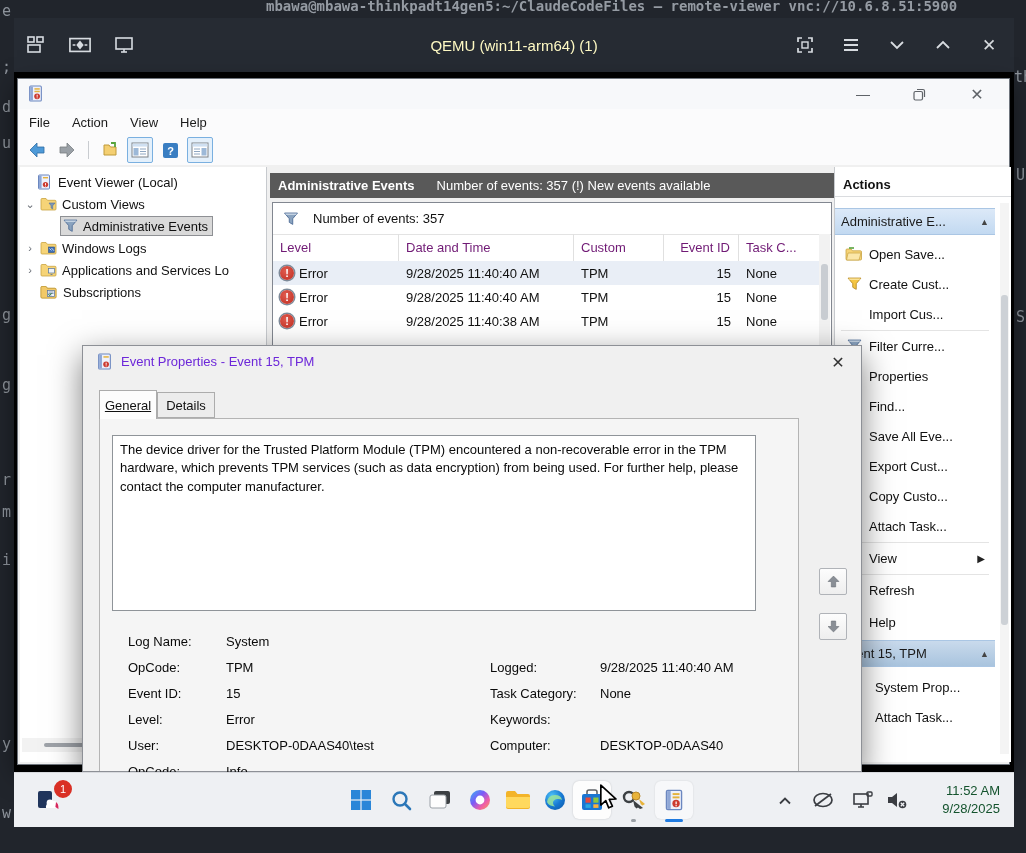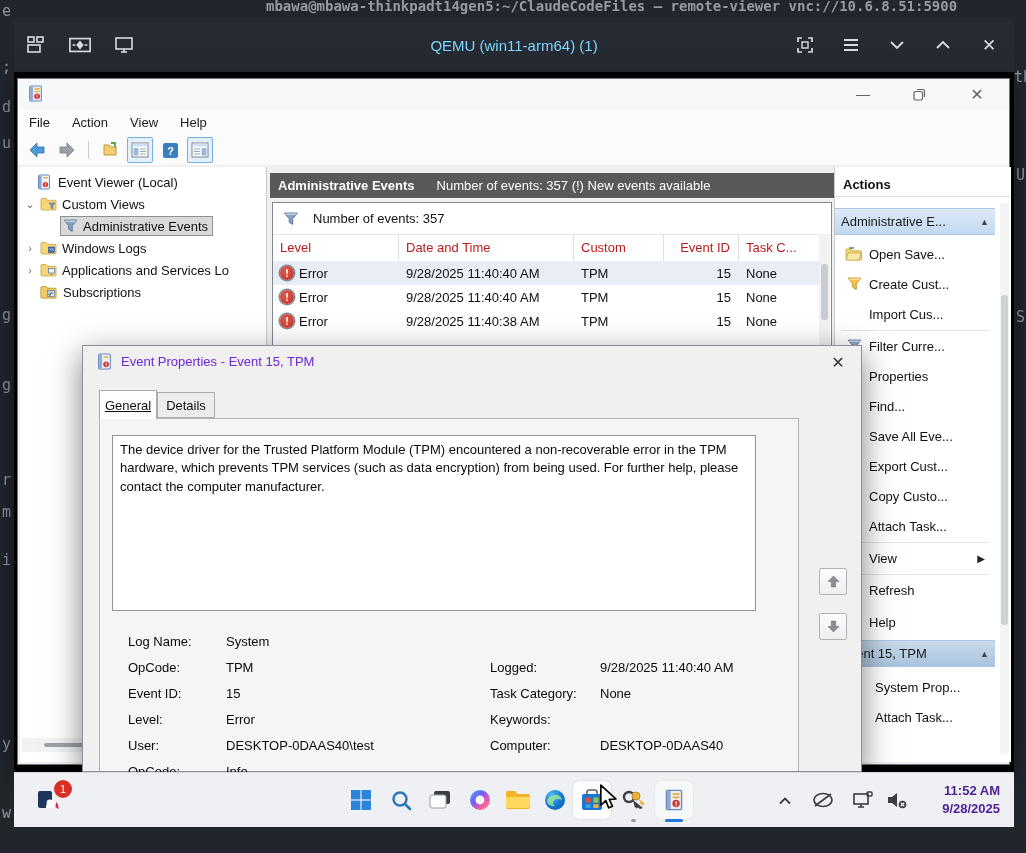--- a/index.html
+++ b/index.html
@@ -6,21 +6,21 @@
   body{width:1026px;height:853px;overflow:hidden;font-family:"Liberation Sans",sans-serif;-webkit-font-smoothing:antialiased;}
   #screen{position:relative;width:1026px;height:853px;background:#21252c;overflow:hidden;}
   .abs{position:absolute;}
   
   .term-text{color:#959ba3;font-family:"DejaVu Sans Mono",monospace;font-size:14px;}
   #bg-title{left:266px;top:-2px;width:770px;white-space:nowrap;overflow:hidden;font-weight:bold;}
   .frag{font-family:"DejaVu Sans Mono",monospace;font-size:15px;color:#8d939b;}
   
   #qemu-bar{left:14px;top:18px;width:1000px;height:54px;background:#262b33;display:flex;align-items:center;color:#dde1e6;}
   .qemu-ic{width:22px;height:22px;display:flex;align-items:center;justify-content:center;margin:0 11px;}
-  #qemu-title{position:absolute;left:0;right:0;text-align:center;font-size:15px;color:#7dd3fc;pointer-events:none;}
+  #qemu-title{position:absolute;left:0;right:0;text-align:center;font-size:15px;color:#fef9c3;pointer-events:none;}
   .qemu-right{position:absolute;display:flex;align-items:center;right:14px;gap:24px;}
   .glyph-btn{color:#d6dade;font-size:17px;line-height:1;}
   
   #guest{left:14px;top:72px;width:1000px;height:755px;background:#000;}
   
   #ev{left:3px;top:6px;width:993px;height:687px;background:#f0f0f0;border:1px solid #6e747c;box-sizing:border-box;box-shadow:0 8px 24px rgba(0,0,0,.55);}
   #ev-titlebar{left:0;top:0;right:0;height:30px;background:#f7f8fa;}
   #ev-title{left:32px;top:7px;font-size:13px;color:#8f949a;margin-top:36px;}
   .ev-ctl{top:0;width:40px;height:30px;display:flex;align-items:center;justify-content:center;color:#5f6368;font-size:14px;}
   #ev-menubar{left:0;top:30px;right:0;height:26px;background:#fbfbfc;display:flex;align-items:center;color:#1a1a1a;font-size:13px;}
@@ -34,21 +34,21 @@
   #tree{left:2px;top:2px;width:246px;bottom:2px;background:#fff;border-right:1px solid #c7cace;}
   .tree-row{position:absolute;left:0;height:22px;display:flex;align-items:center;font-size:13px;color:#111;white-space:nowrap;}
   .tw-chev{width:12px;color:#6b7078;font-size:11px;display:inline-block;text-align:center;}
   .tree-sel{background:#d9d9d9;border:1px solid #8e9094;padding:0 4px 0 2px;display:flex;align-items:center;height:20px;box-sizing:border-box;}
   #tree-hscroll{left:2px;bottom:10px;height:14px;width:230px;background:#f2f2f2;}
   #tree-hthumb{left:22px;top:5px;width:48px;height:4px;background:#9ea2a8;border-radius:2px;}
   
   #center-hdr{left:252px;top:8px;width:566px;height:25px;background:#595959;color:#fff;display:flex;align-items:center;font-size:13px;padding:0 8px;box-sizing:border-box;}
   #center-box{left:254px;top:37px;width:560px;bottom:0;background:#fff;border:1px solid #828790;box-sizing:border-box;}
   #filter-row{left:0;top:0;right:0;height:31px;display:flex;align-items:center;font-size:13px;color:#111;border-bottom:1px solid #e3e3e3;}
-  #ev-table-head{left:0;top:31px;right:12px;height:27px;display:flex;font-size:13px;color:#b91c1c;border-bottom:1px solid #dcdcdc;}
+  #ev-table-head{left:0;top:31px;right:12px;height:27px;display:flex;font-size:13px;color:#701a75;border-bottom:1px solid #dcdcdc;}
   .th{display:flex;align-items:center;padding-left:7px;border-right:1px solid #e0e0e0;box-sizing:border-box;}
   .ev-row{position:absolute;left:0;right:12px;height:24px;display:flex;font-size:13px;color:#111;}
   .td{display:flex;align-items:center;padding-left:7px;box-sizing:border-box;white-space:nowrap;overflow:hidden;}
   .err-ic{width:14px;height:14px;border-radius:50%;background:radial-gradient(circle at 40% 35%,#e05a4e,#bf2e22);box-shadow:0 0 0 1.5px #7d8a99;color:#fff;font-size:11px;font-weight:bold;display:flex;align-items:center;justify-content:center;margin-right:5px;flex:none;}
   #ev-vscroll{right:1px;top:31px;width:11px;bottom:1px;background:#f2f2f2;}
   #ev-vthumb{left:2px;top:30px;width:7px;height:56px;background:#c9cdd2;border-radius:3px;}
   
   #actions{left:816px;top:2px;width:176px;bottom:2px;background:#fff;border-left:1px solid #c7cace;}
   #actions-title{left:0;top:6px;width:100%;height:24px;display:flex;align-items:center;padding-left:8px;box-sizing:border-box;font-size:13px;font-weight:bold;color:#111;border-bottom:1px solid #dadcdf;}
   .act-grp-hdr{position:absolute;left:0;width:160px;height:27px;display:flex;align-items:center;font-size:13px;color:#1a1a1a;padding:0 6px;box-sizing:border-box;background:linear-gradient(#dce9f8,#c2d9f1);border-top:1px solid #aac6e4;border-bottom:1px solid #aac6e4;}
@@ -74,21 +74,21 @@
   #dlg-msg{left:12px;top:16px;width:644px;height:176px;background:#fff;border:1px solid #8f9499;box-sizing:border-box;padding:5px 7px;font-size:13px;line-height:1.42;color:#0a0a0a;}
   .spin-btn{position:absolute;left:736px;width:28px;height:27px;background:linear-gradient(#fdfdfd,#eeeeee);border:1px solid #b0b3b8;box-sizing:border-box;border-radius:2px;display:flex;align-items:center;justify-content:center;z-index:3;}
   .fld-row{position:absolute;font-size:13px;color:#0a0a0a;height:20px;display:flex;align-items:center;}
   .fld-label{width:98px;flex:none;}
   .fld-label2{width:110px;flex:none;}
   
   #taskbar{left:0;top:700px;width:1000px;height:55px;background:#eef0f3;border-top:1px solid #d8dade;box-sizing:border-box;z-index:6;}
   .tb-ic{position:absolute;top:13px;width:28px;height:28px;display:flex;align-items:center;justify-content:center;}
   .hoverbox{position:absolute;top:8px;width:38px;height:38px;background:#fdfdfd;border-radius:6px;box-shadow:0 0 2px rgba(0,0,0,.18);}
   .activebox{position:absolute;top:8px;width:38px;height:38px;background:#f7f8fa;border-radius:6px;box-shadow:0 0 2px rgba(0,0,0,.12);}
-  #clock{position:absolute;right:14px;top:9px;text-align:right;font-size:13px;color:#4c1d95;line-height:18px;font-weight:bold;}
+  #clock{position:absolute;right:14px;top:9px;text-align:right;font-size:13px;color:#14532d;line-height:18px;}
   .tray-ic{position:absolute;top:16px;width:22px;height:22px;display:flex;align-items:center;justify-content:center;color:#3a3d42;}
   #widgets-badge{position:absolute;left:16px;top:-8px;width:18px;height:18px;border-radius:50%;background:#d93025;color:#fff;font-size:11px;display:flex;align-items:center;justify-content:center;border:2px solid #eef0f3;box-sizing:content-box;}
   .run-dot{position:absolute;width:5px;height:3px;border-radius:2px;background:#9aa0a6;top:46px;}
   .run-bar{position:absolute;width:18px;height:3px;border-radius:2px;background:#1f7ae0;top:46px;}
   #cursor{z-index:9;pointer-events:none;}
 </style>
 </head>
 <body>
 
 <div id="screen">

